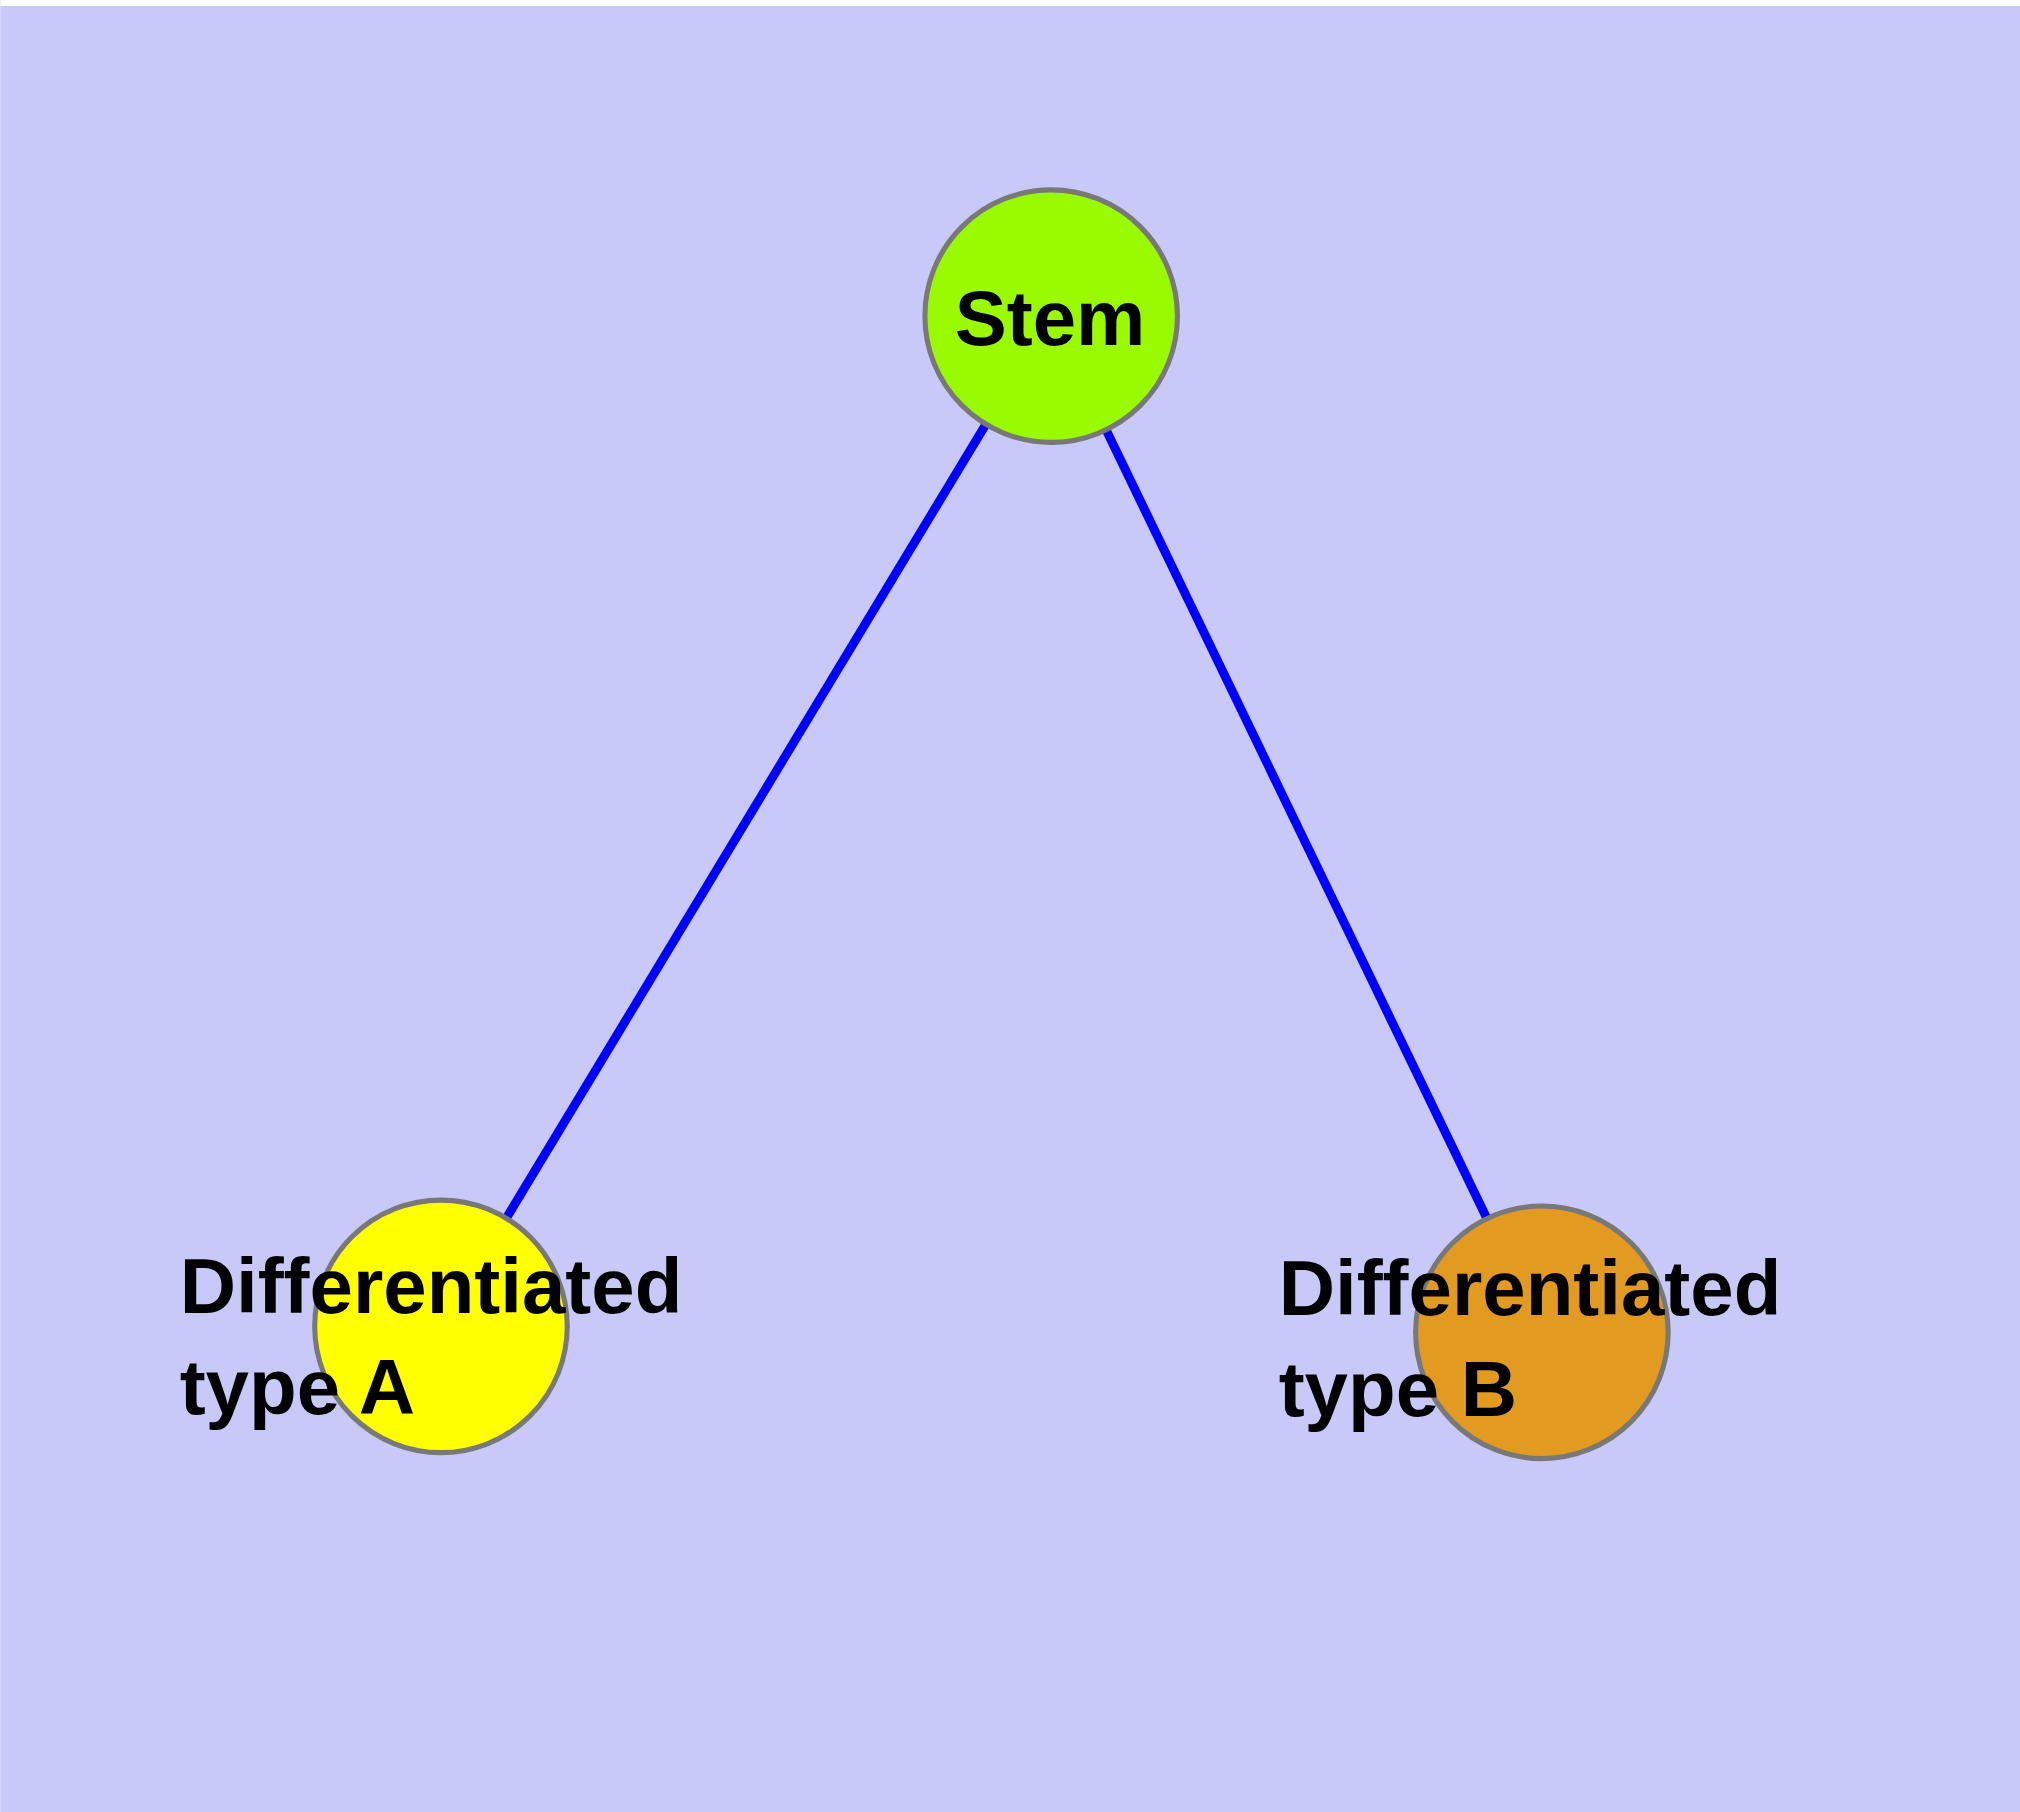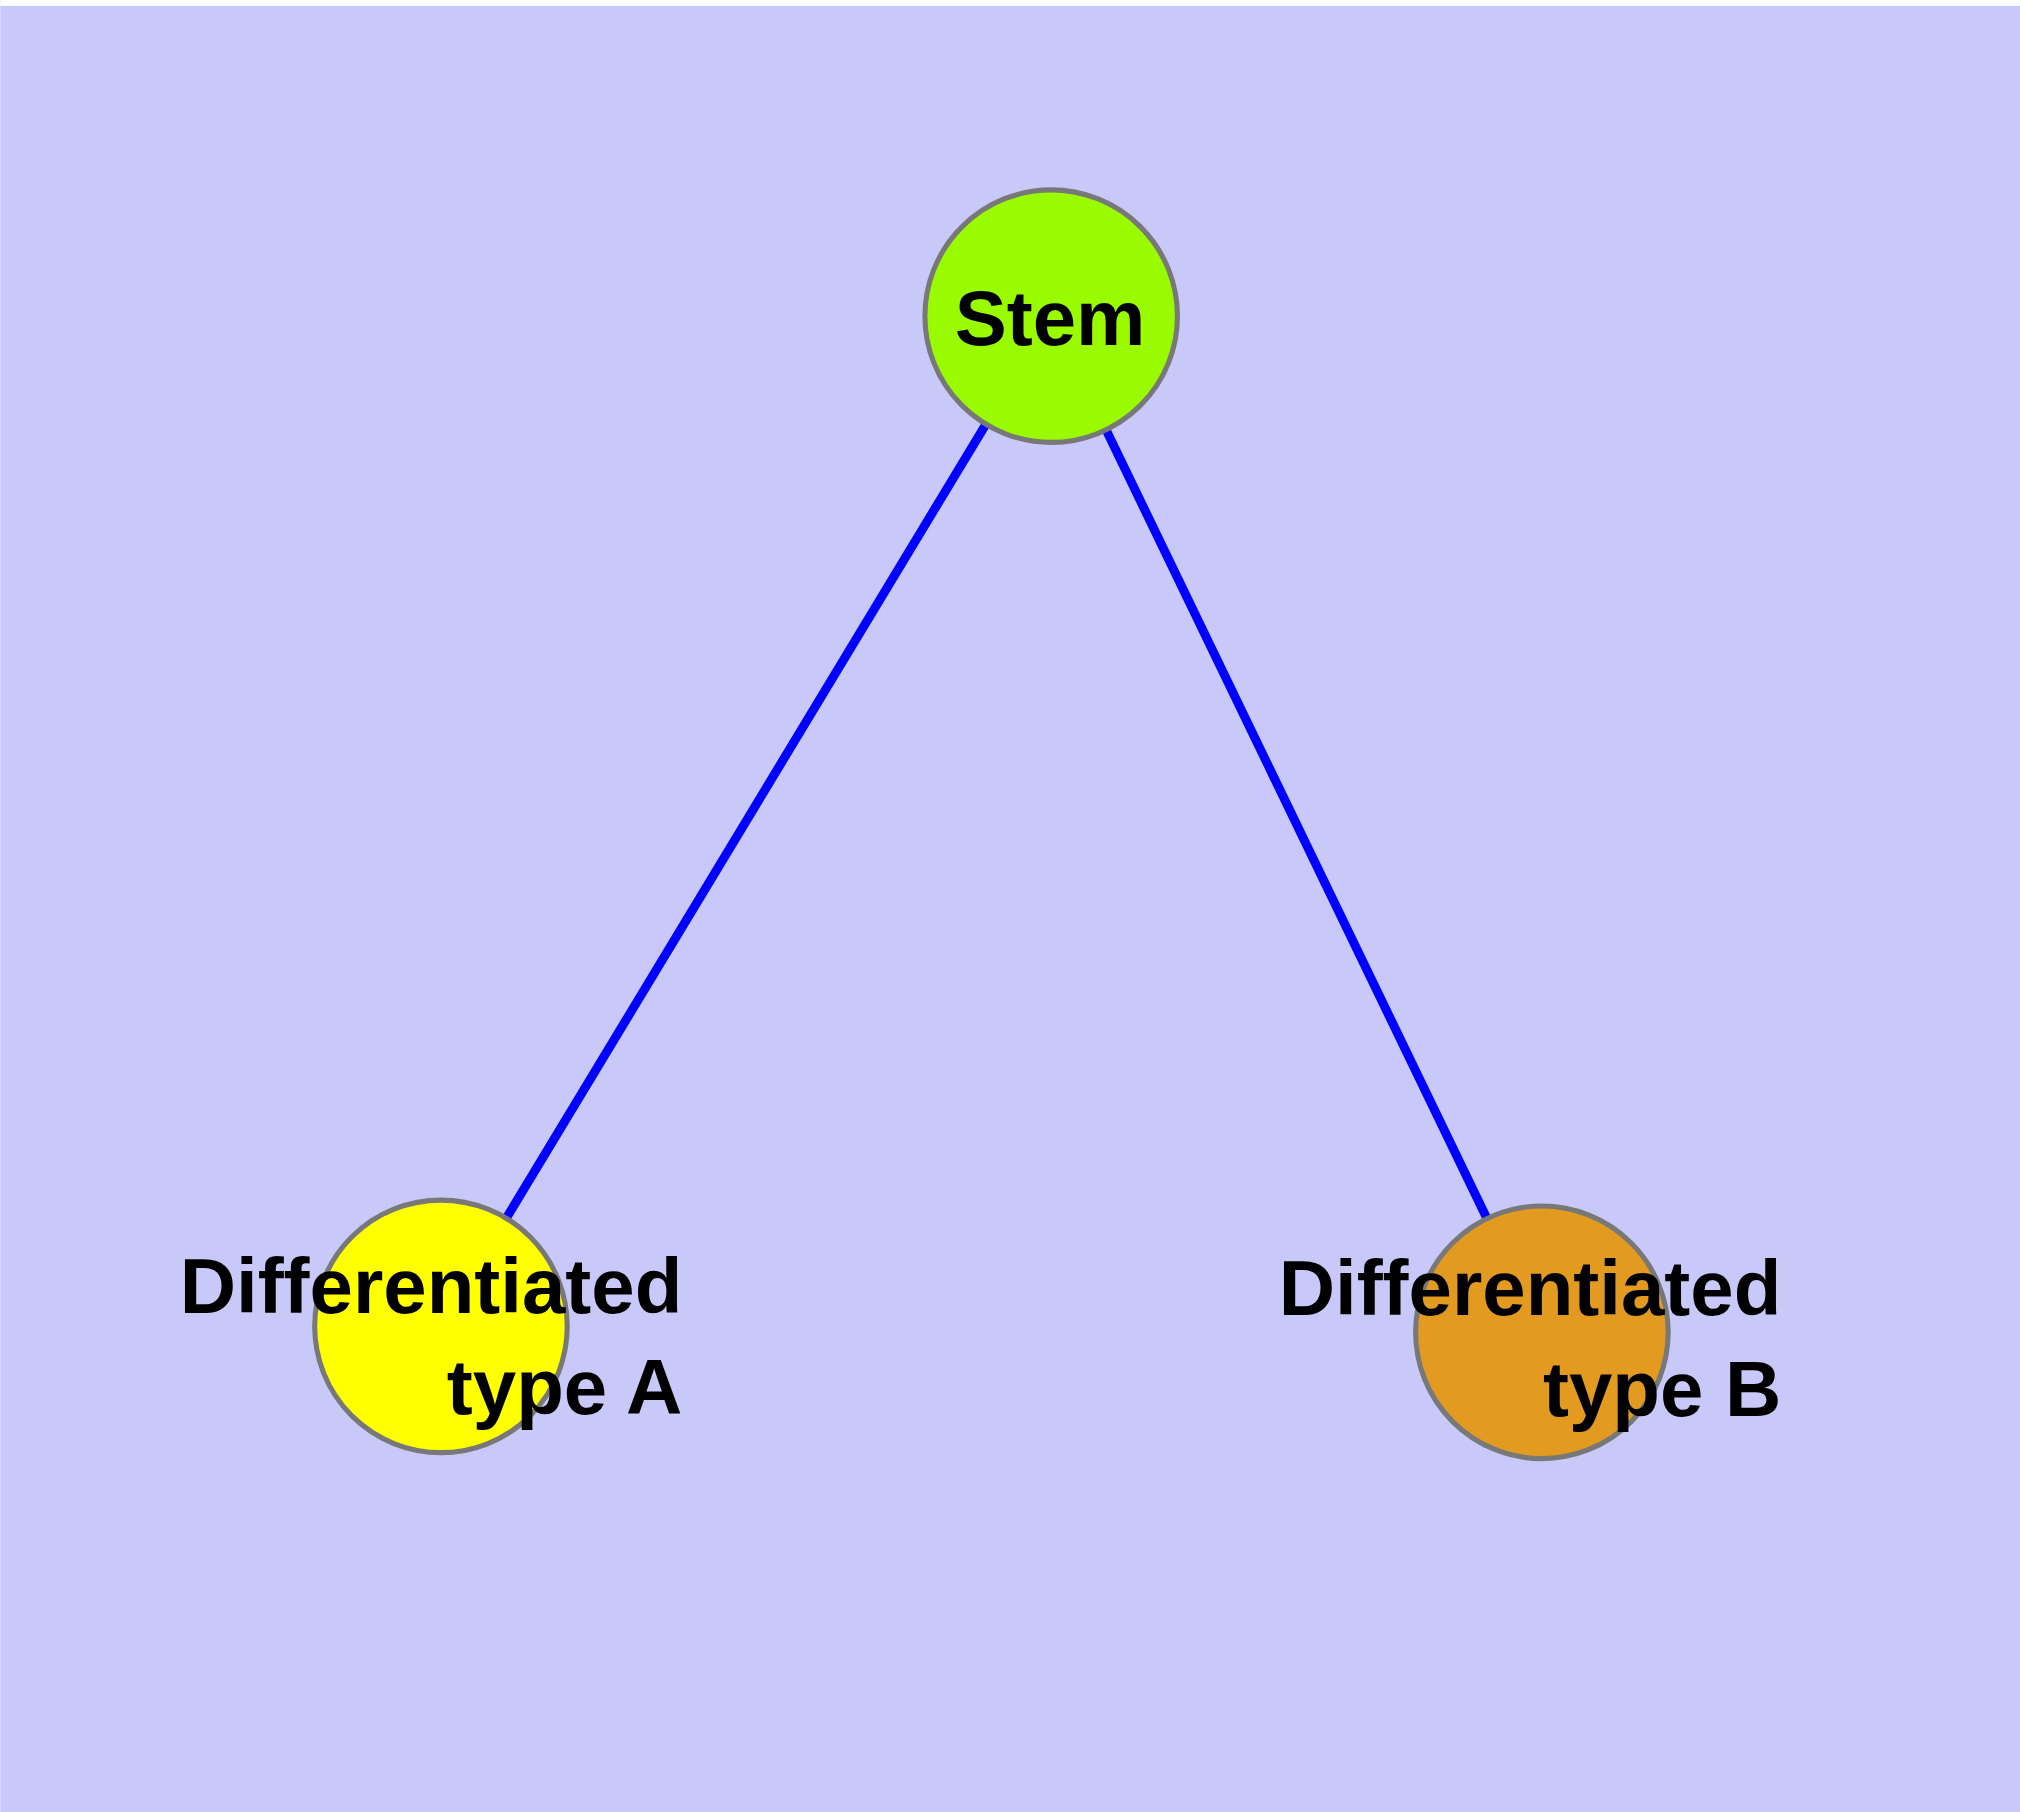--- a/index.html
+++ b/index.html
@@ -23,21 +23,21 @@
     display: block;
   }
   .node-label {
     position: absolute;
     transform: translate(-50%, -50%);
     color: #000000;
     font-weight: bold;
     font-size: 78px;
     line-height: 1.3;
     white-space: pre-line;
-    text-align: right;
+    text-align: left;
     letter-spacing: 0px;
   }
   .label-stem   { left: 1050px; top: 319px; }
   .label-type-a { left: 431px;  top: 1337px; }
   .label-type-b { left: 1530px; top: 1339px; }
 </style>
 </head>
 <body>
 
 <div class="canvas">

